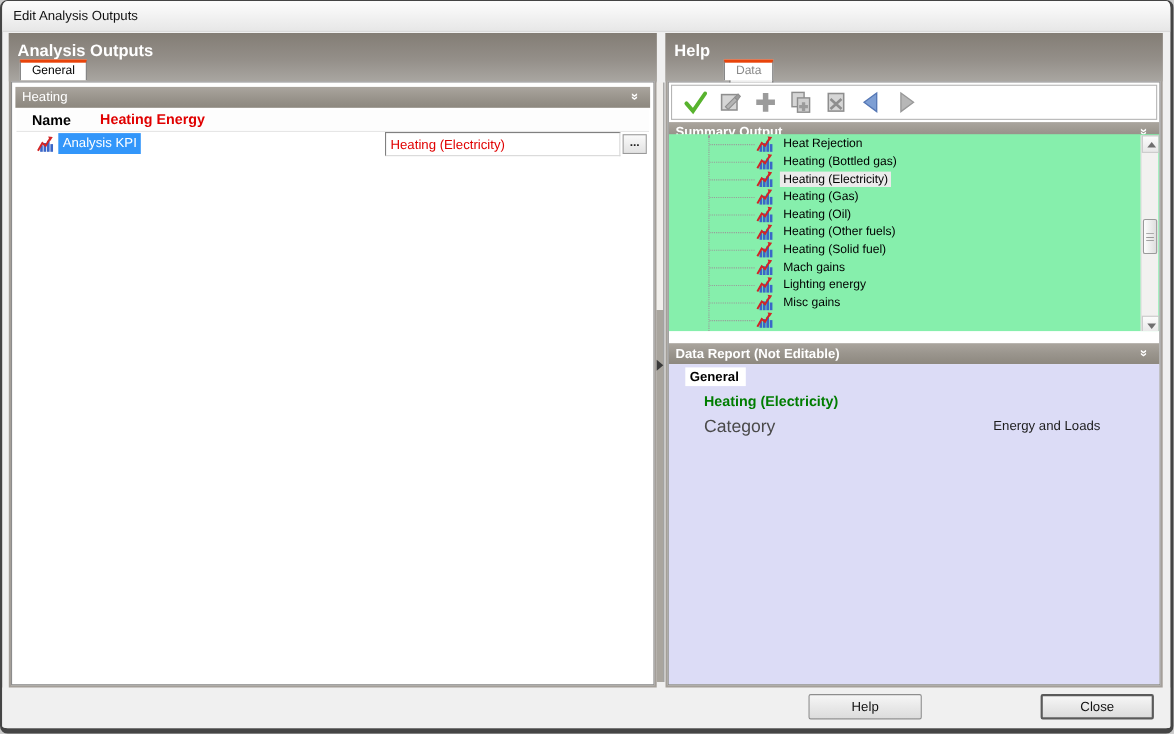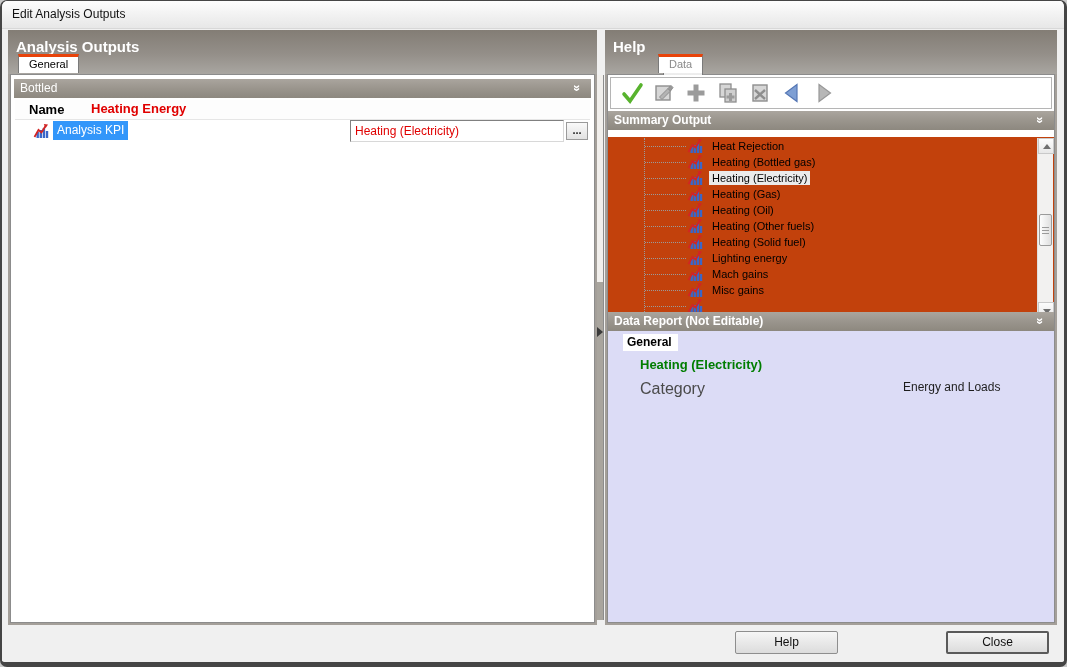--- a/index.html
+++ b/index.html
@@ -91,21 +91,21 @@
   .toolbar {
     position:absolute; left:2px; right:2px; top:2px; height:32px; background:#fff;
     border:1px solid #b5b5b5; display:flex; align-items:center; gap:6px; padding-left:8px;
   }
   .tb-btn { width:26px; height:26px; display:flex; align-items:center; justify-content:center; cursor:pointer; }
   .tb-btn.disabled { cursor:default; }
 
   
   .summary-bar { left:0; right:0; top:36px; }
   .tree {
-    position:absolute; left:0; right:0; top:62px; height:179px; background:#c2410c; overflow:hidden;
+    position:absolute; left:0; right:0; top:47px; height:179px; background:#86efac; overflow:hidden;
   }
   .tree-inner { position:absolute; left:0; top:1px; right:18px; bottom:0; overflow:hidden; }
   .tree-vline { position:absolute; left:36px; top:0; bottom:0; border-left:1px dotted #9a9a9a; }
   .tree-row { position:relative; height:16px; display:flex; align-items:center; }
   .tree-row::before {
     content:""; position:absolute; left:37px; top:8px; width:41px; border-top:1px dotted #9a9a9a;
   }
   .tree-row svg { margin-left:79px; flex:0 0 auto; }
   .tree-label { margin-left:6px; font-size:11px; color:#000; padding:1px 3px; white-space:nowrap; }
   .tree-row.selected .tree-label { background:#ebebeb; }
@@ -158,21 +158,21 @@
     <span class="title">Edit Analysis Outputs</span>
   </div>
 
   <div class="panel panel-left">
     <div class="panel-header">
       <span class="panel-title">Analysis Outputs</span>
     </div>
     <div class="tab active tab-general">General</div>
     <div class="panel-content">
       <div class="section-bar outputs-bar">
-        <span>Bottled</span>
+        <span>Heating</span>
         <span class="chevron"></span>
       </div>
       <div class="name-row">
         <span class="name-label">Name</span>
         <span class="name-value">Heating Energy</span>
       </div>
       <div class="kpi-row">
         <span class="kpi-icon">
           <svg width="16" height="16" viewBox="0 0 16 16">
             <rect x="3.5" y="9" width="2.4" height="6" fill="#3a66c8"></rect>
@@ -342,33 +342,33 @@
 
             <div class="tree-row">
               <svg width="16" height="16" viewBox="0 0 16 16">
                 <rect x="3.5" y="9" width="2.4" height="6" fill="#3a66c8"></rect>
                 <rect x="6.6" y="7" width="2.4" height="8" fill="#3a66c8"></rect>
                 <rect x="9.7" y="5" width="2.4" height="10" fill="#3a66c8"></rect>
                 <rect x="12.8" y="8" width="2.4" height="7" fill="#3a66c8"></rect>
                 <path d="M1.5 14 L5.5 7 L8.5 9.5 L12.5 3" stroke="#d22525" stroke-width="1.8" fill="none"></path>
                 <polygon points="10.8,1 15,1.6 12.6,5.2" fill="#d22525"></polygon>
               </svg>
+              <span class="tree-label">Mach gains</span>
+            </div>
+
+            <div class="tree-row">
+              <svg width="16" height="16" viewBox="0 0 16 16">
+                <rect x="3.5" y="9" width="2.4" height="6" fill="#3a66c8"></rect>
+                <rect x="6.6" y="7" width="2.4" height="8" fill="#3a66c8"></rect>
+                <rect x="9.7" y="5" width="2.4" height="10" fill="#3a66c8"></rect>
+                <rect x="12.8" y="8" width="2.4" height="7" fill="#3a66c8"></rect>
+                <path d="M1.5 14 L5.5 7 L8.5 9.5 L12.5 3" stroke="#d22525" stroke-width="1.8" fill="none"></path>
+                <polygon points="10.8,1 15,1.6 12.6,5.2" fill="#d22525"></polygon>
+              </svg>
               <span class="tree-label">Lighting energy</span>
-            </div>
-
-            <div class="tree-row">
-              <svg width="16" height="16" viewBox="0 0 16 16">
-                <rect x="3.5" y="9" width="2.4" height="6" fill="#3a66c8"></rect>
-                <rect x="6.6" y="7" width="2.4" height="8" fill="#3a66c8"></rect>
-                <rect x="9.7" y="5" width="2.4" height="10" fill="#3a66c8"></rect>
-                <rect x="12.8" y="8" width="2.4" height="7" fill="#3a66c8"></rect>
-                <path d="M1.5 14 L5.5 7 L8.5 9.5 L12.5 3" stroke="#d22525" stroke-width="1.8" fill="none"></path>
-                <polygon points="10.8,1 15,1.6 12.6,5.2" fill="#d22525"></polygon>
-              </svg>
-              <span class="tree-label">Mach gains</span>
             </div>
 
             <div class="tree-row">
               <svg width="16" height="16" viewBox="0 0 16 16">
                 <rect x="3.5" y="9" width="2.4" height="6" fill="#3a66c8"></rect>
                 <rect x="6.6" y="7" width="2.4" height="8" fill="#3a66c8"></rect>
                 <rect x="9.7" y="5" width="2.4" height="10" fill="#3a66c8"></rect>
                 <rect x="12.8" y="8" width="2.4" height="7" fill="#3a66c8"></rect>
                 <path d="M1.5 14 L5.5 7 L8.5 9.5 L12.5 3" stroke="#d22525" stroke-width="1.8" fill="none"></path>
                 <polygon points="10.8,1 15,1.6 12.6,5.2" fill="#d22525"></polygon>

